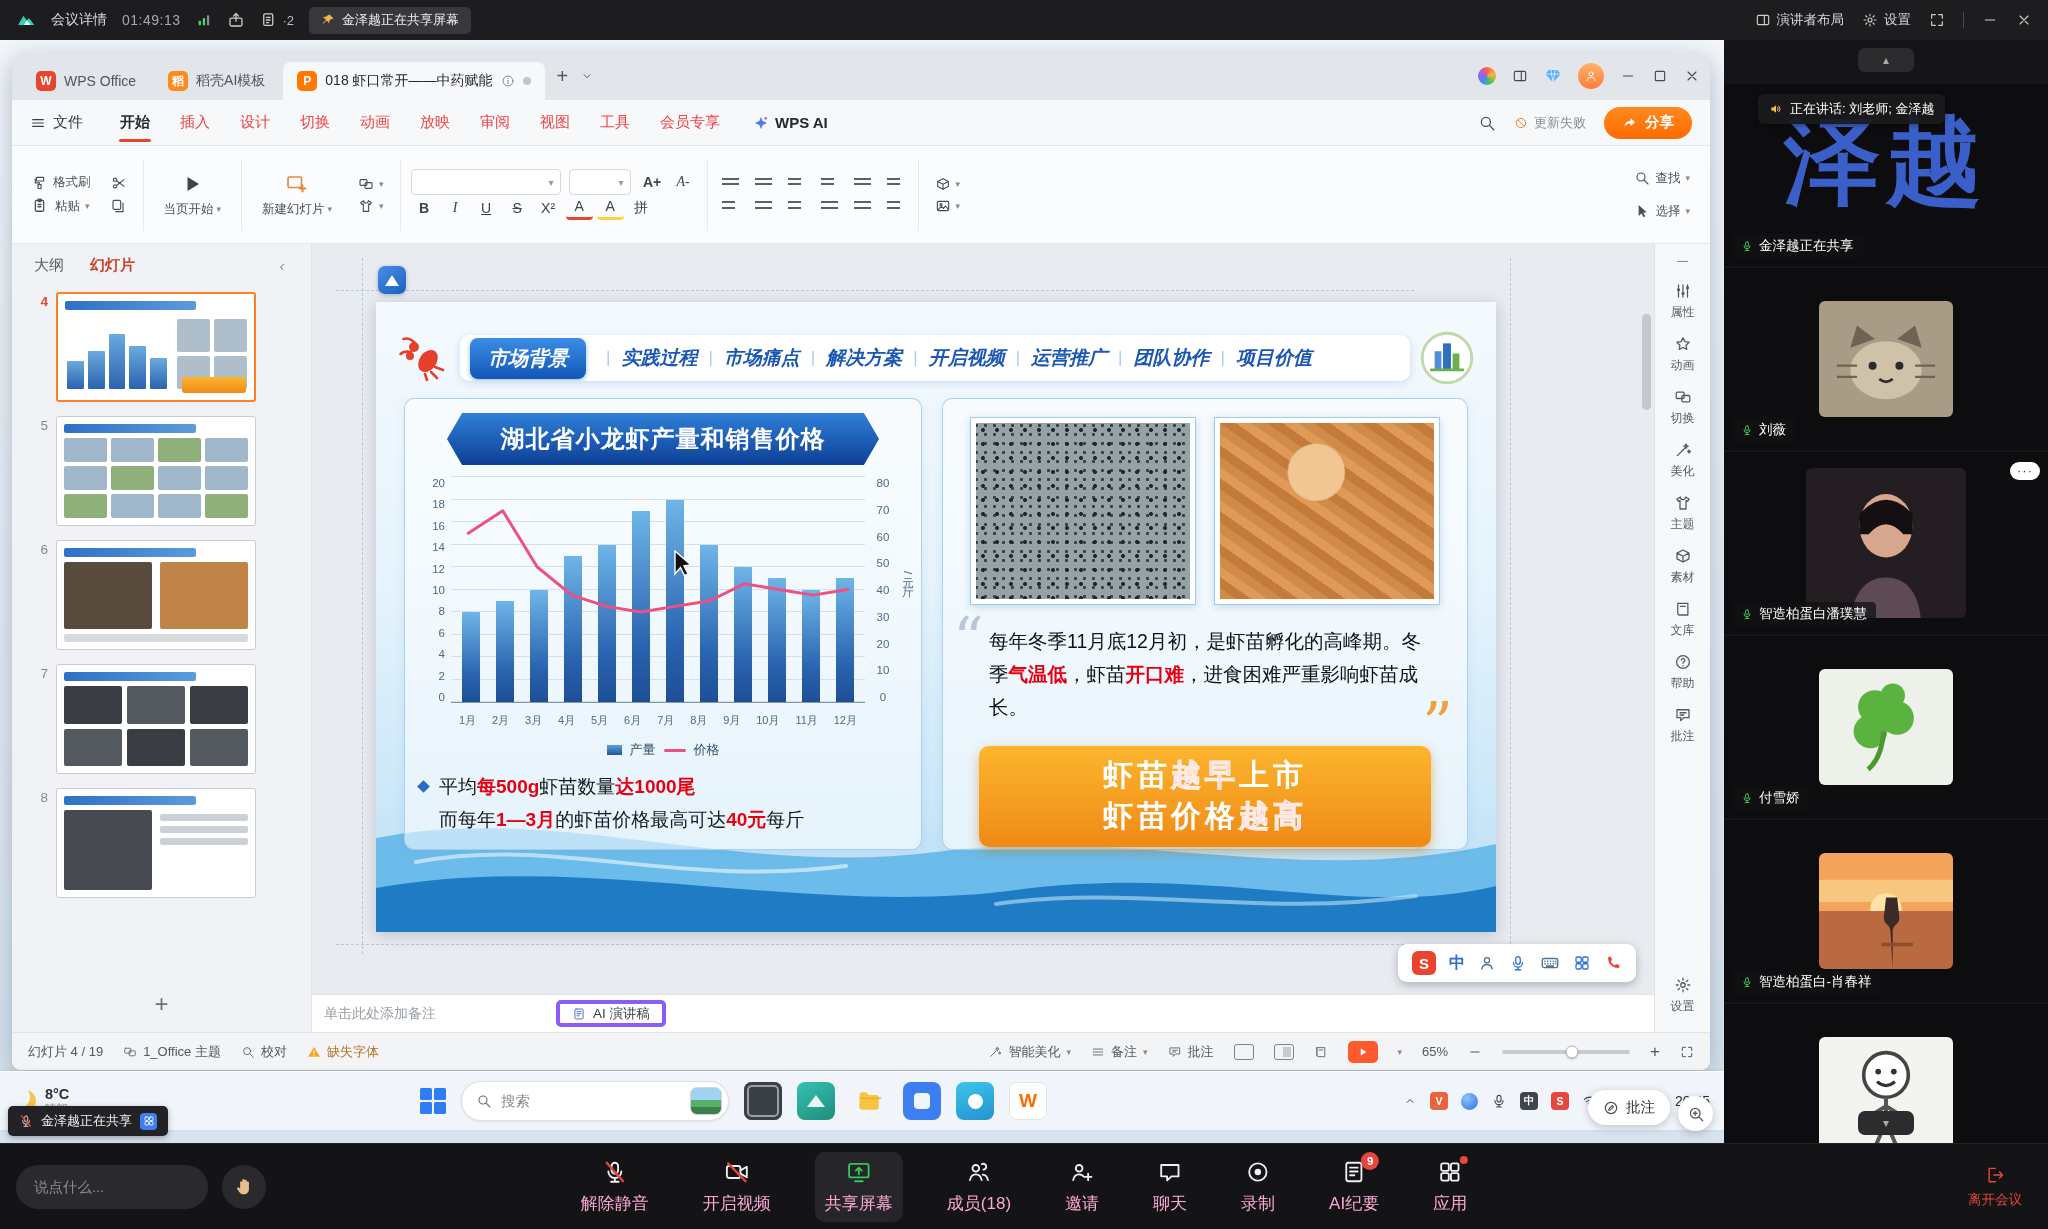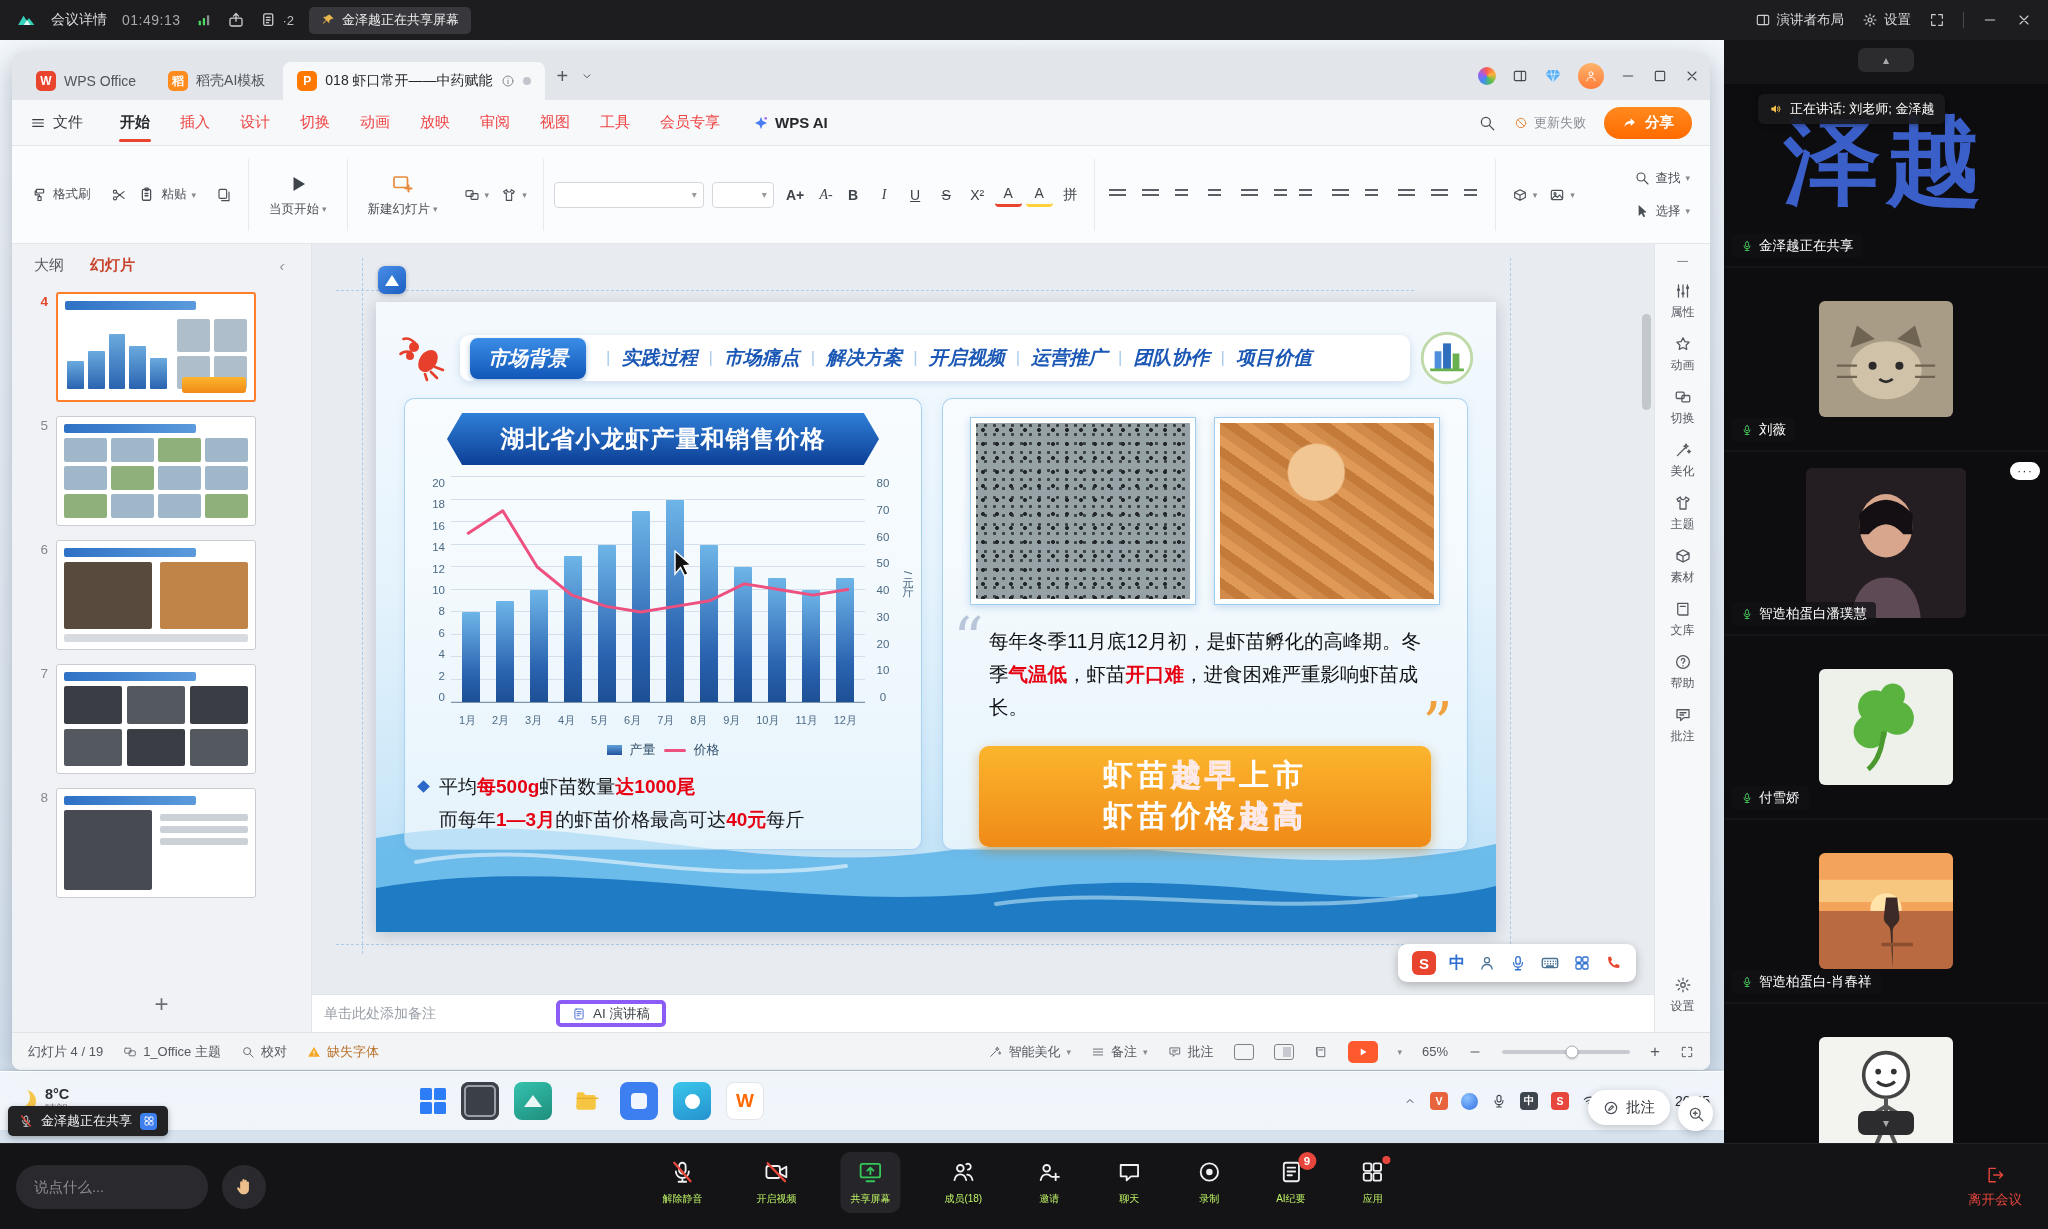--- a/index.html
+++ b/index.html
@@ -43,21 +43,21 @@
 .mtab{position:relative;font-size:15px;color:#ef4444;padding:0 13px;height:44px;display:flex;align-items:center}
 .mtab.on{font-weight:700;color:#26282c}
 .mtab.on::after{content:"";position:absolute;left:12px;right:12px;bottom:3px;height:3px;border-radius:2px;background:#e8442e}
 .mai{display:flex;align-items:center;gap:6px;font-size:15px;font-weight:700;color:#26282c;padding:0 10px}
 .menu-right{margin-left:auto;display:flex;align-items:center;gap:18px}
 .updatefail{display:flex;align-items:center;gap:6px;font-size:13px;color:#8a8e94}
 .sharebtn{display:flex;align-items:center;gap:7px;height:32px;padding:0 18px;border:none;border-radius:16px;background:linear-gradient(180deg,#ff8a1e,#ff6a00);color:#fff;font-size:14.5px;font-weight:700}
 
 .ribbon{height:98px;background:#fbfcfd;border-bottom:1px solid #e4e6ea;display:flex;align-items:center;padding:6px 14px;gap:10px;flex:none}
 .vdiv{width:1px;height:72px;background:#e7e9ec;flex:none}
-.rgcol{display:flex;flex-direction:row;gap:0}
+.rgcol{display:flex;flex-direction:column;gap:0}
 .rrow{display:flex;align-items:center;gap:8px}
 .rsm{display:flex;align-items:center;gap:5px;font-size:12.5px;color:#4a4e55;padding:3px 6px;border-radius:4px}
 .bigbtn{display:flex;flex-direction:column;align-items:center;gap:5px;padding:4px 10px;border-radius:6px;font-size:12.5px;color:#4a4e55}
 .bigbtn .cap{display:flex;align-items:center;gap:3px}
 .chev{font-size:9px;color:#888}
 .fontbox{width:150px;height:26px;border:1px solid #d4d7dc;border-radius:4px;background:#fff;display:flex;align-items:center;justify-content:flex-end;padding:0 6px;color:#999;font-size:10px}
 .sizebox{width:62px}
 .fmtrow{display:flex;align-items:center;gap:4px}
 .fmt{width:27px;height:25px;display:flex;align-items:center;justify-content:center;font-size:14px;color:#3f434a;border-radius:4px}
 .fmt:nth-child(1){font-weight:800}.fmt:nth-child(2){font-style:italic;font-family:"Liberation Serif",serif}
@@ -233,21 +233,21 @@
 
 #meet-bottom{position:absolute;left:0;right:0;bottom:0;height:86px;background:#141417;border-top:1px solid #232327;z-index:40}
 .chatpill{position:absolute;left:16px;top:21px;width:192px;height:44px;background:#2a2a2e;border-radius:22px;display:flex;align-items:center;padding:0 18px;color:#8b8b90;font-size:14.5px}
 .handbtn{position:absolute;left:222px;top:21px;width:44px;height:44px;border-radius:50%;background:#2a2a2e;border:none;display:flex;align-items:center;justify-content:center}
 #mb-controls{position:absolute;left:50%;top:8px;transform:translateX(-50%);display:flex;gap:34px}
 .mb-item{display:flex;flex-direction:column;align-items:center;gap:7px;padding:7px 10px;border-radius:10px}
 .mb-item.on{background:#26262a}
 .mb-item .iw{position:relative;display:inline-flex}
 .mb-item .ico{color:#f0f0f2}
 .mb-item.on .ico{color:#34c759}
-.mb-item .lb{font-size:10px;color:#bef264;white-space:nowrap}
+.mb-item .lb{font-size:17px;color:#f9a8d4;white-space:nowrap}
 .bdg{position:absolute;top:-7px;right:-12px;min-width:18px;height:18px;border-radius:9px;background:#e6463c;color:#fff;font-size:11.5px;font-weight:700;display:flex;align-items:center;justify-content:center;padding:0 4px}
 .reddot{position:absolute;top:-3px;right:-5px;width:8px;height:8px;border-radius:50%;background:#e6463c}
 .leavebtn{position:absolute;right:26px;top:50%;transform:translateY(-50%);background:none;border:none;display:flex;flex-direction:column;align-items:center;gap:6px;color:#e6463c;font-size:13.5px}
 .leavebtn .ico{color:#e6463c}
 </style>
 </head>
 <body>
 
 <div id="root">
 
@@ -1136,20 +1136,30 @@
             <span class="wdesc">晴朗</span>
           </div>
         </div>
         <div class="tb-center">
           <span class="winlogo">
               <b></b>
               <b></b>
               <b></b>
               <b></b>
             </span>
+          <div class="searchpill">
+            <i class="ico s16">
+                <svg class="sk" viewBox="0 0 24 24">
+                  <circle cx="10.5" cy="10.5" r="6"></circle>
+                  <path d="M15.2 15.2L21 21"></path>
+                </svg>
+              </i>
+            <span>搜索</span>
+            <span class="sthumbimg"></span>
+          </div>
           <span class="app ap1"></span>
           <span class="app ap2"></span>
           <span class="app ap3">
               <i class="ico s26">
                 <svg viewBox="0 0 24 24">
                   <path d="M3.5 6a2 2 0 012-2h4l2 2.5h7.5a2 2 0 012 2V18a2 2 0 01-2 2h-14a2 2 0 01-2-2z" fill="#f6c643"></path>
                   <path d="M3.5 9.5h20" stroke="#e8ae2a" stroke-width="1.2"></path>
                 </svg>
               </i>
             </span>

